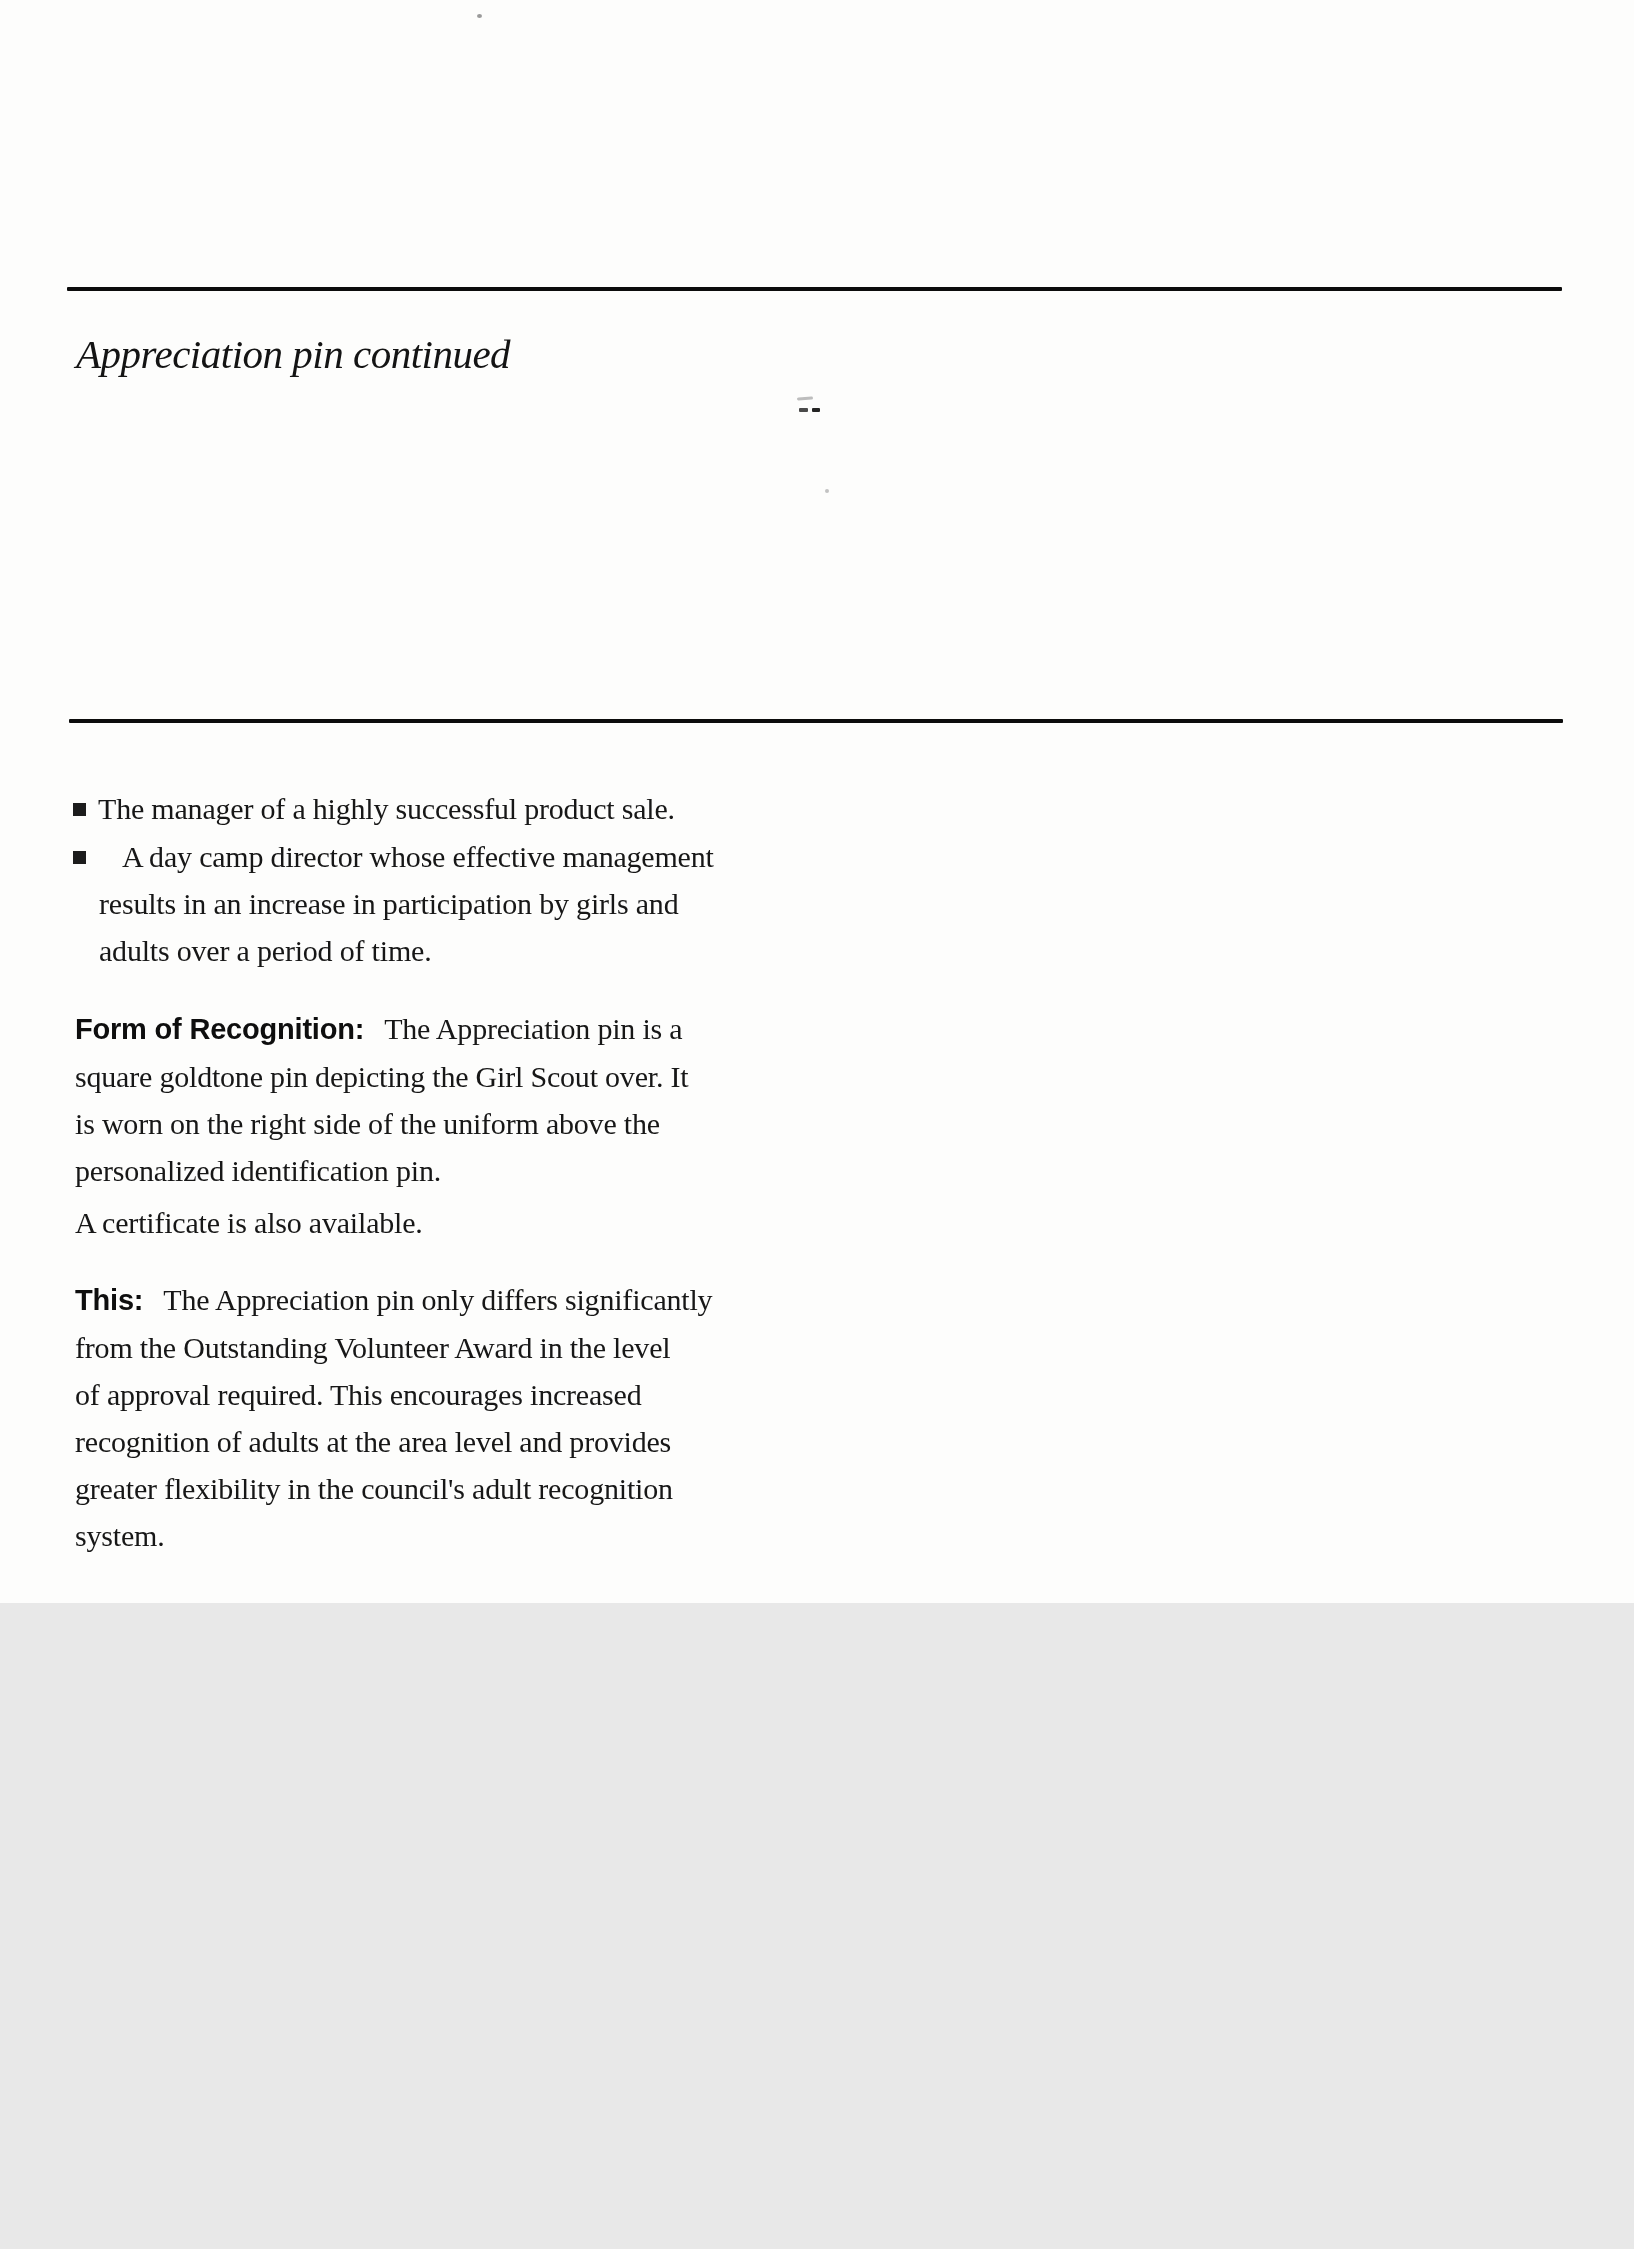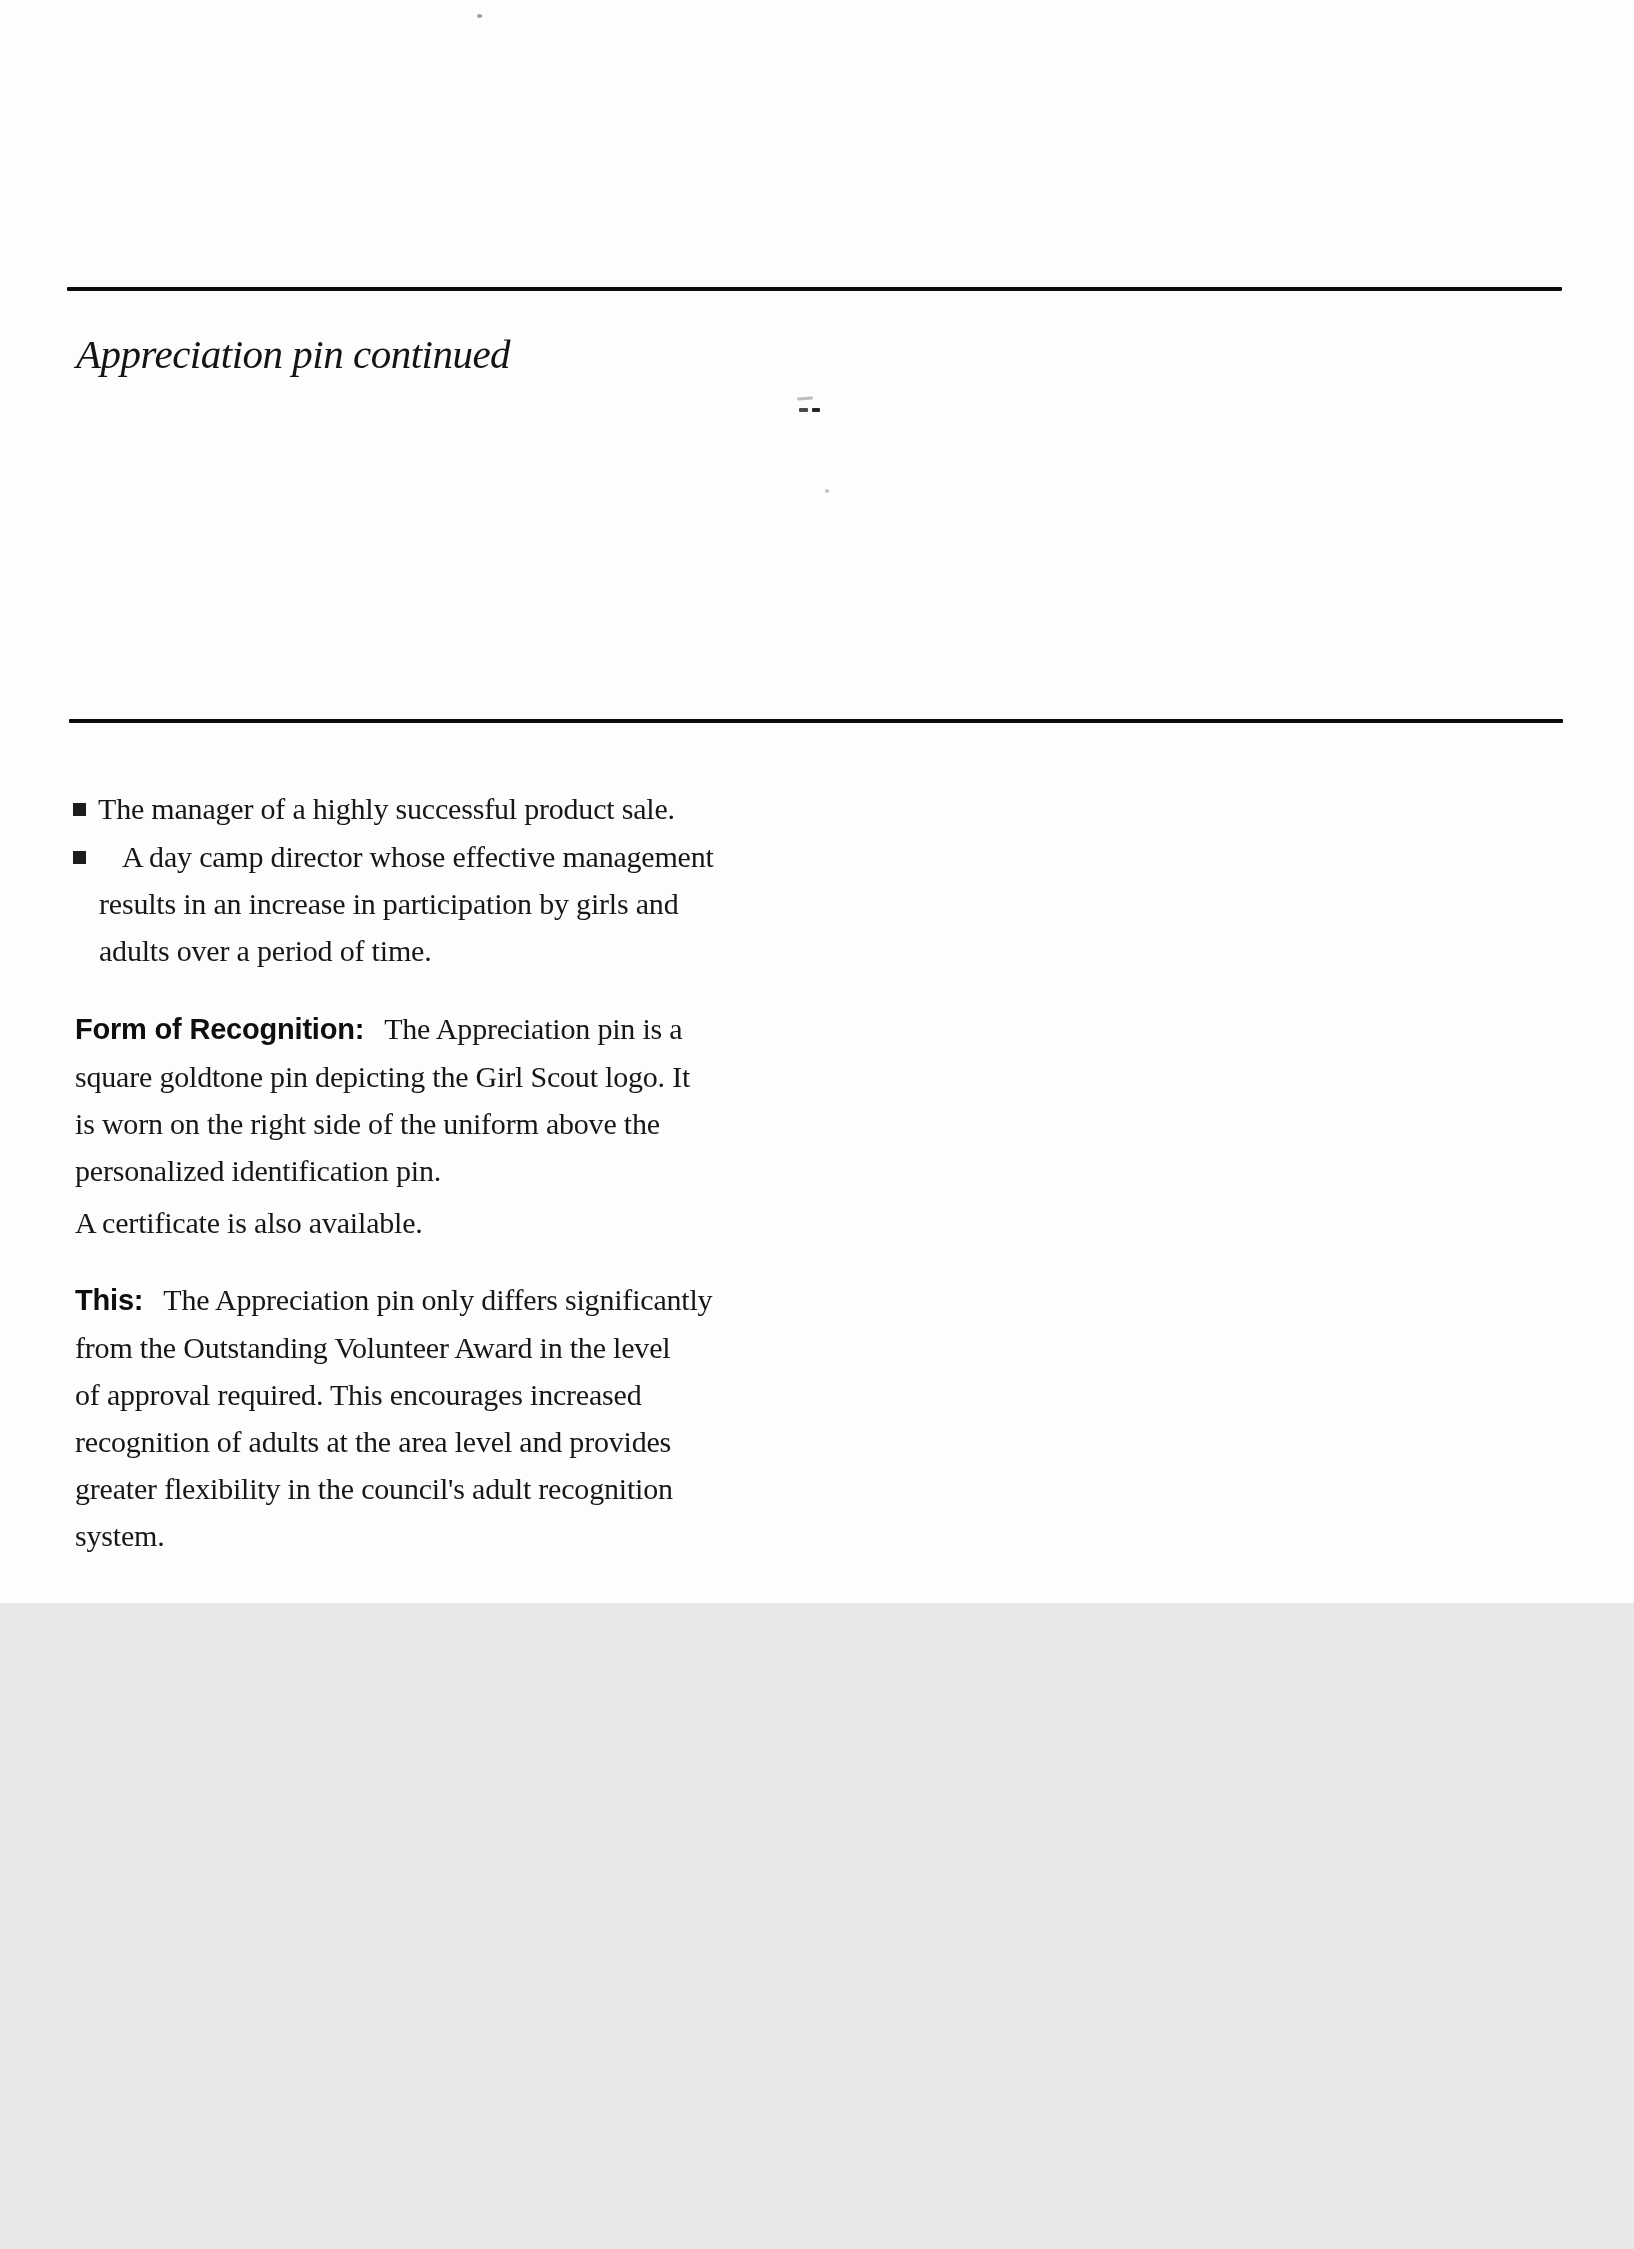--- a/index.html
+++ b/index.html
@@ -109,21 +109,21 @@
   <div class="bullet-square" id="bullet-square-1"></div>
   <div class="bullet-square" id="bullet-square-2"></div>
 
   <p class="body bullet-text" id="bullet-item-1">The manager of a highly successful product sale.</p>
 
   <p class="body bullet-text" id="bullet-item-2">A day camp director whose effective management
 results in an increase in participation by girls and
 adults over a period of time.</p>
 
   <p class="body" id="form-paragraph"><strong class="label">Form of Recognition:</strong><span>The Appreciation pin is a
-square goldtone pin depicting the Girl Scout logo. It
+square goldtone pin depicting the Girl Scout over. It
 is worn on the right side of the uniform above the
 personalized identification pin.</span></p>
 
   <p class="body" id="certificate-line">A certificate is also available.</p>
 
   <p class="body" id="note-paragraph"><strong class="label">This:</strong><span>The Appreciation pin only differs significantly
 from the Outstanding Volunteer Award in the level
 of approval required. This encourages increased
 recognition of adults at the area level and provides
 greater flexibility in the council's adult recognition

